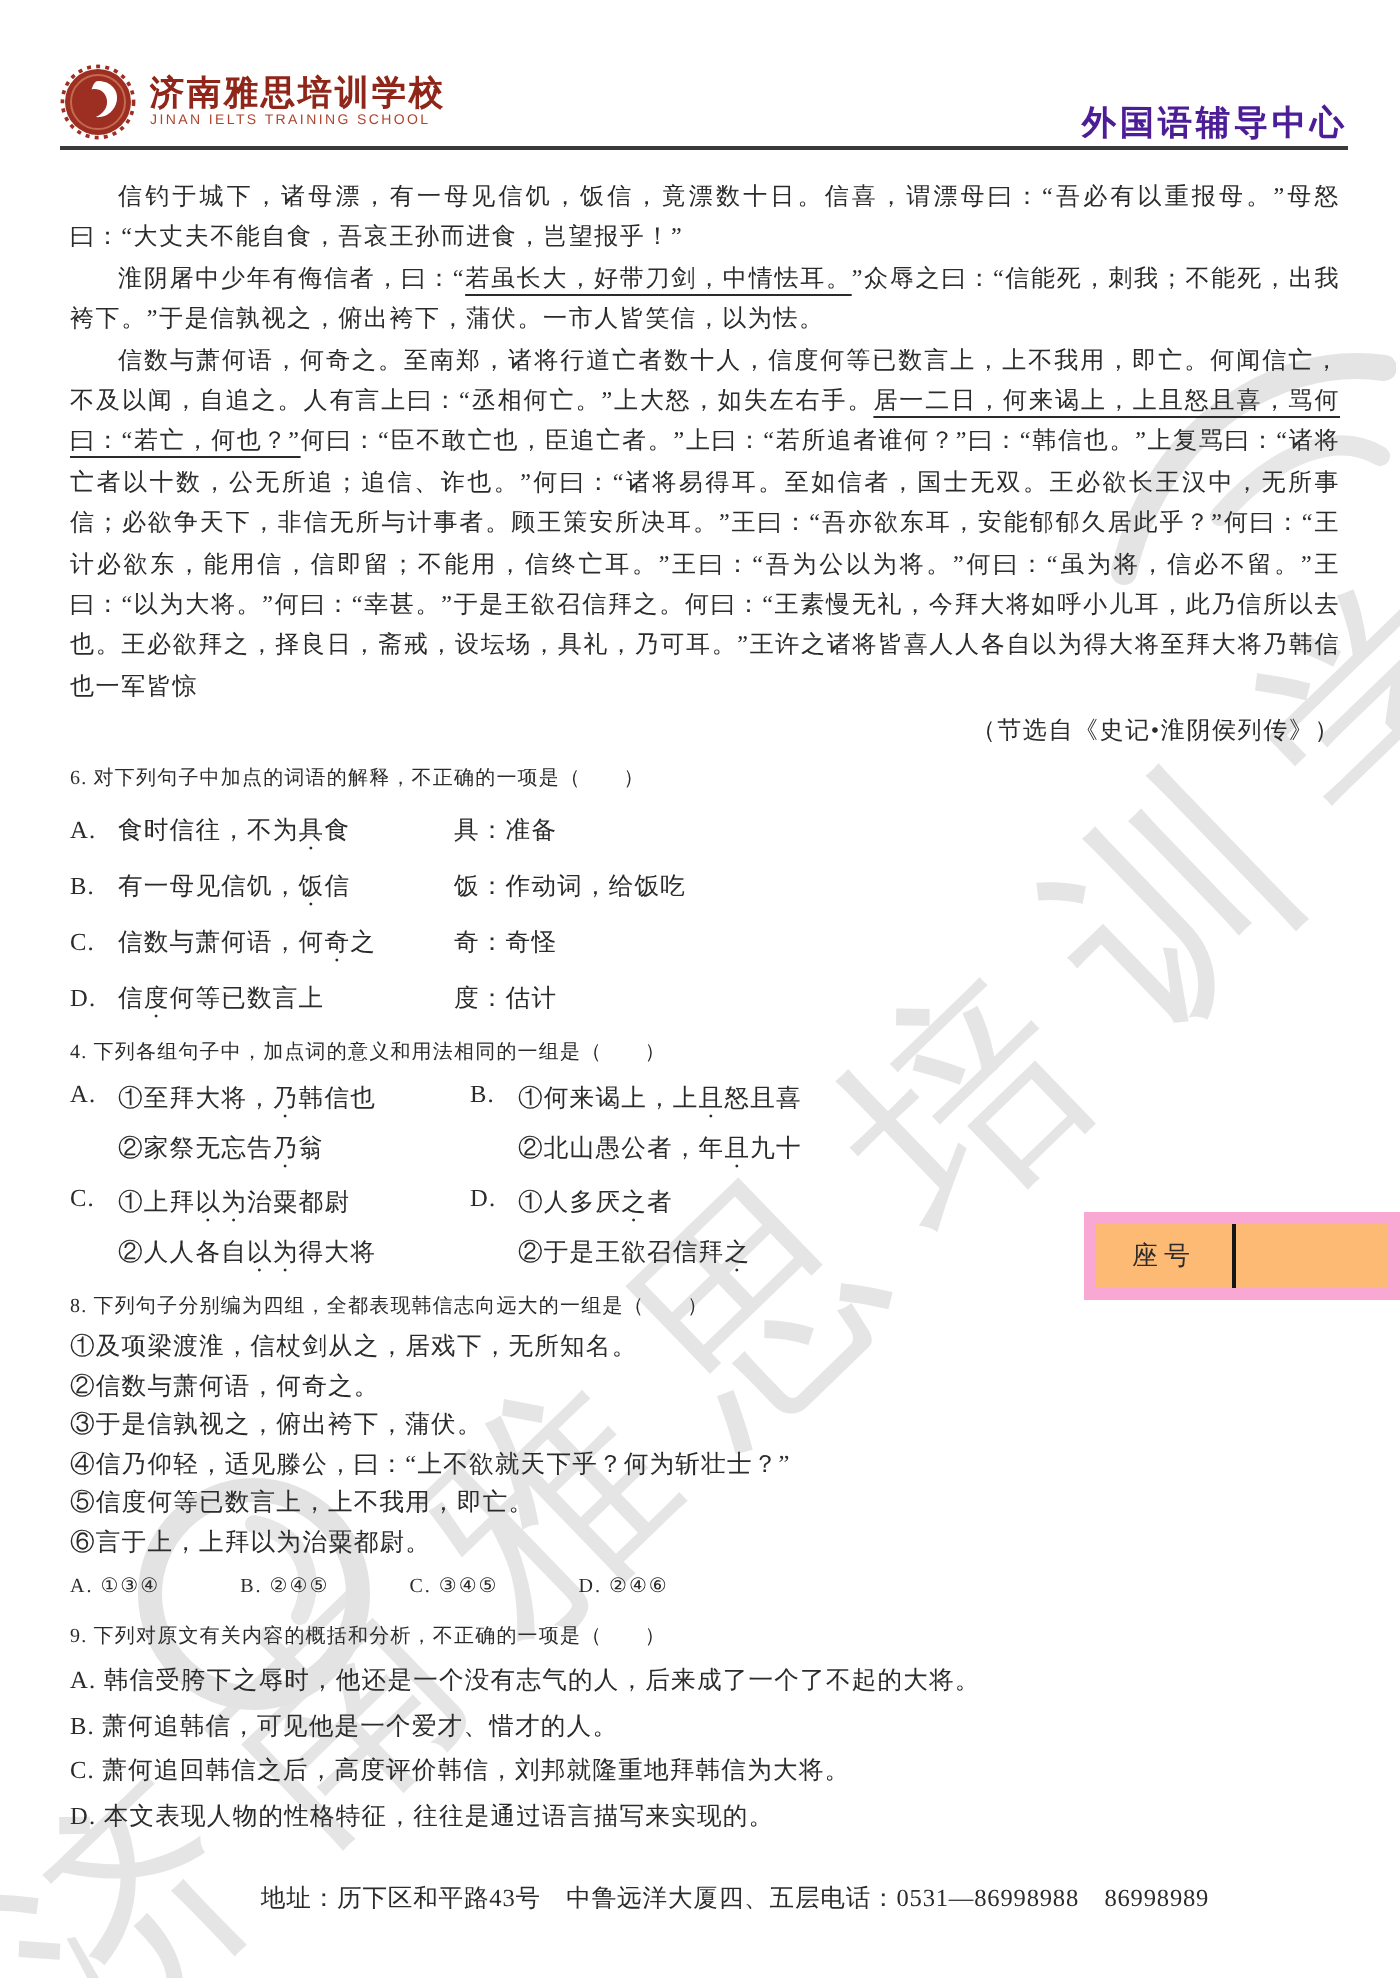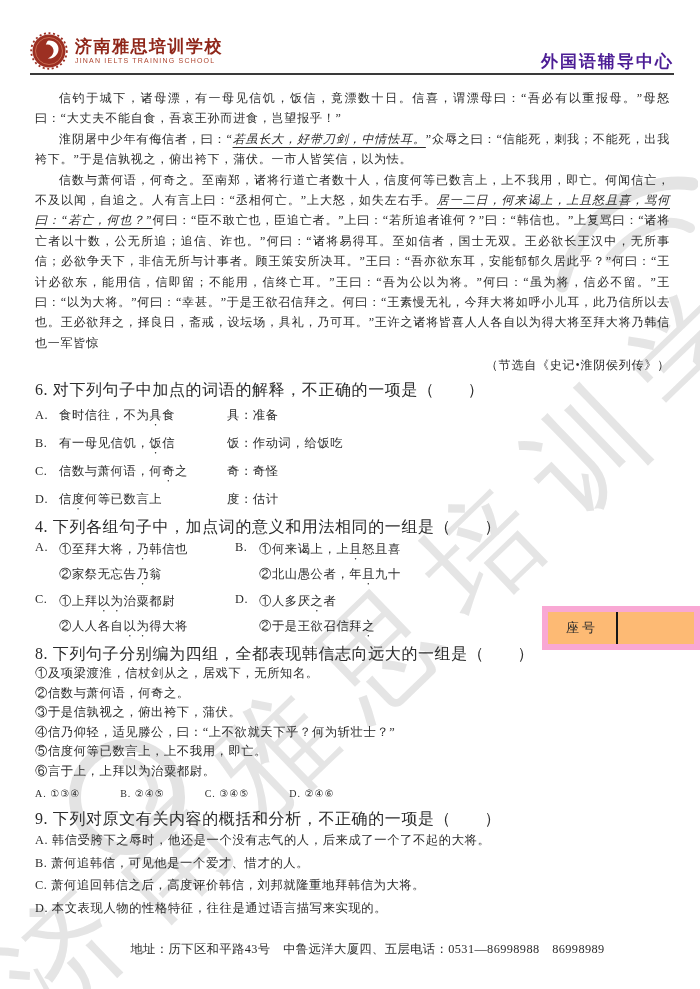--- a/index.html
+++ b/index.html
@@ -36,23 +36,23 @@
   .center-name {
     font-family:"Liberation Sans",sans-serif; font-weight:bold;
     font-size:17px; color:#4c1d95; letter-spacing:2px; line-height:1;
   }
   
   .content { position:absolute; left:35px; right:30px; top:88px; z-index:1; }
   .para {
     margin:0; font-size:12px; line-height:20.4px; letter-spacing:0.8px;
     text-align:justify; text-indent:2em;
   }
-  .u { text-decoration:underline; text-underline-offset:3.5px;font-style:italic; }
+  .u { text-decoration:underline; text-underline-offset:3.5px; }
   .source { text-align:right; font-size:12px; letter-spacing:0.8px; line-height:20px; margin-top:2px; }
-  .q-title { font-size:16px; line-height:21px; letter-spacing:0.6px; margin-top:4px; }
+  .q-title { font-size:10px; line-height:21px; letter-spacing:0.6px; margin-top:4px; }
   
   .q6-option { display:flex; font-size:12.3px; line-height:20px; letter-spacing:0.6px; margin-top:5px; }
   .opt-label { display:inline-block; width:24px; flex:0 0 24px; }
   .q6-phrase { display:inline-block; width:168px; flex:0 0 168px; }
   .q6-gloss { flex:1; }
   .em-dot {
     -webkit-text-emphasis:filled dot; -webkit-text-emphasis-position:under;
     text-emphasis:filled dot; text-emphasis-position:under left;
   }
   

